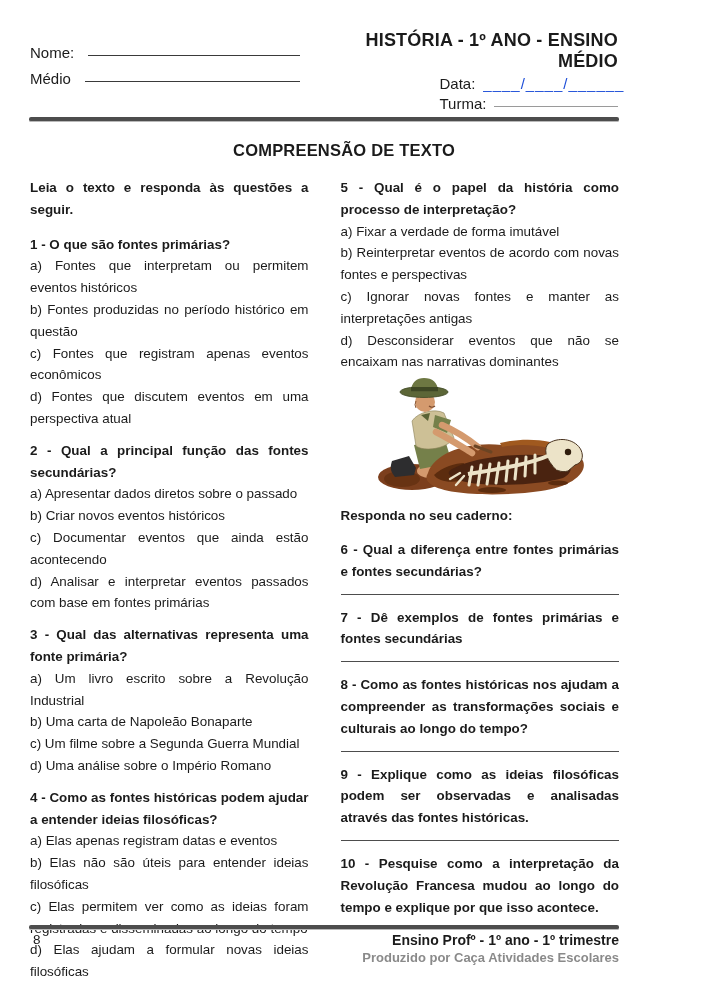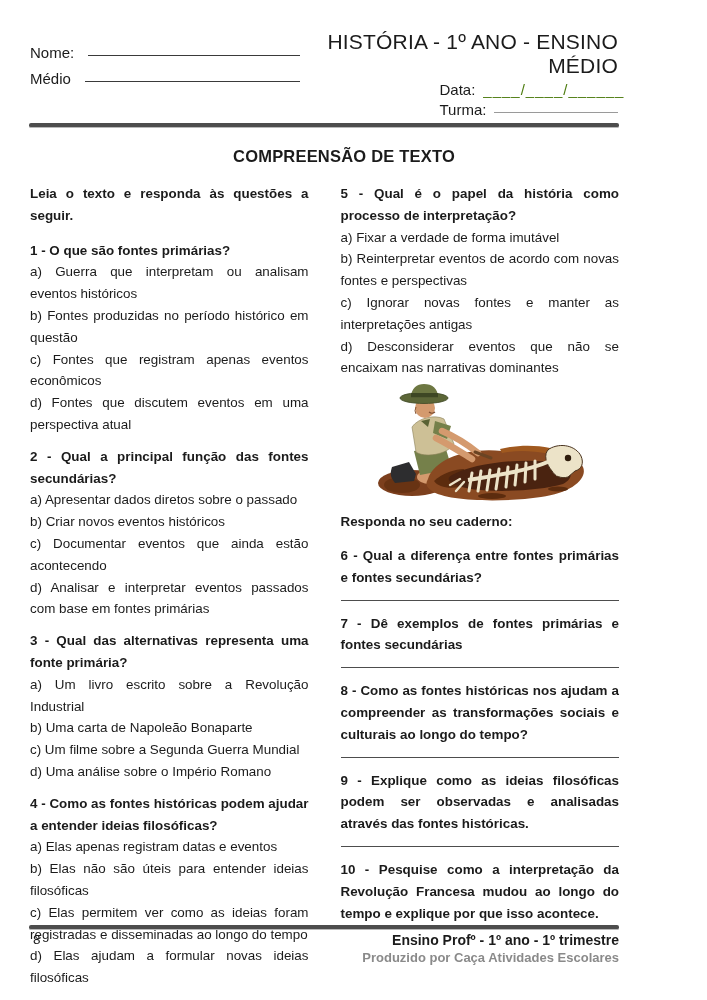--- a/index.html
+++ b/index.html
@@ -8,24 +8,24 @@
     font-family:"Liberation Sans","DejaVu Sans",sans-serif;color:#1b1b1b;
     overflow:hidden;
   }
   
   .header{display:flex;padding:30px 28px 0 30px;}
   .header-left{width:46%;padding-top:14px;font-size:15px;}
   .fill-row{display:flex;align-items:baseline;margin-bottom:9px;}
   .fill-row .lbl{white-space:nowrap;}
   .fill-line{flex:1;border-bottom:1.4px solid #3a3a3a;margin-left:14px;transform:translateY(-2px);}
   .header-right{width:54%;}
-  .course-title{font-weight:normal;font-size:21px;text-align:right;letter-spacing:.2px;}
+  .course-title{font-weight:bold;font-size:18px;text-align:right;letter-spacing:.2px;}
   .hr-row{display:flex;align-items:baseline;font-size:15px;margin:3px 0 0 95px;padding-left:44px;}
   .hr-row .lbl{white-space:nowrap;margin-right:8px;}
-  .date-blank{letter-spacing:1px;color:#4d7c0f;}
+  .date-blank{letter-spacing:1px;color:#1d4ed8;}
   .turma-line{flex:1;border-bottom:1px solid #9a9a9a;transform:translateY(-2px);}
   .thick-rule{height:4px;background:#4d4d4d;border-bottom:1px solid #b9b9b9;border-radius:2px;margin:5px 27px 0 29px;}
   
   .main-title{text-align:center;font-weight:bold;font-size:16.5px;margin-top:19px;letter-spacing:.2px;margin-left:42px;}
   
   .content{display:flex;gap:32px;padding:0 27px 0 30px;margin-top:17px;}
   .col{flex:1;font-size:13.4px;line-height:21.8px;text-align:justify;}
   .intro{font-weight:bold;margin:0;}
   .question{margin-top:10px;}
   .question.first{margin-top:0;}
@@ -78,21 +78,21 @@
 
   <div class="main-title">COMPREENSÃO DE TEXTO</div>
 
   <div class="content">
 
     <div class="col">
       <p class="intro">Leia o texto e responda às questões a seguir.</p>
 
       <div class="question mt-intro">
         <p class="q-title">1 - O que são fontes primárias?</p>
-        <p class="q-opt">a) Guerra que interpretam ou analisam eventos históricos</p>
+        <p class="q-opt">a) Fontes que interpretam ou permitem eventos históricos</p>
         <p class="q-opt">b) Fontes produzidas no período histórico em questão</p>
         <p class="q-opt">c) Fontes que registram apenas eventos econômicos</p>
         <p class="q-opt">d) Fontes que discutem eventos em uma perspectiva atual</p>
       </div>
 
       <div class="question">
         <p class="q-title">2 - Qual a principal função das fontes secundárias?</p>
         <p class="q-opt">a) Apresentar dados diretos sobre o passado</p>
         <p class="q-opt">b) Criar novos eventos históricos</p>
         <p class="q-opt">c) Documentar eventos que ainda estão acontecendo</p>

